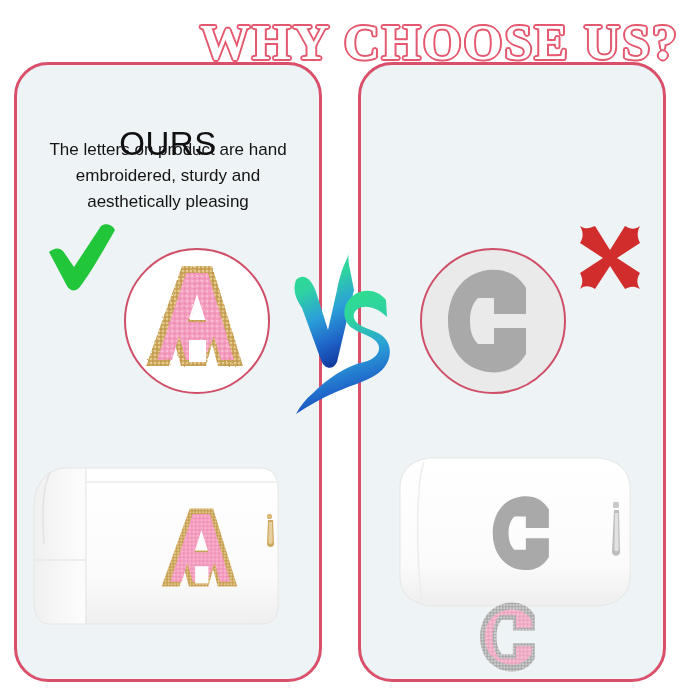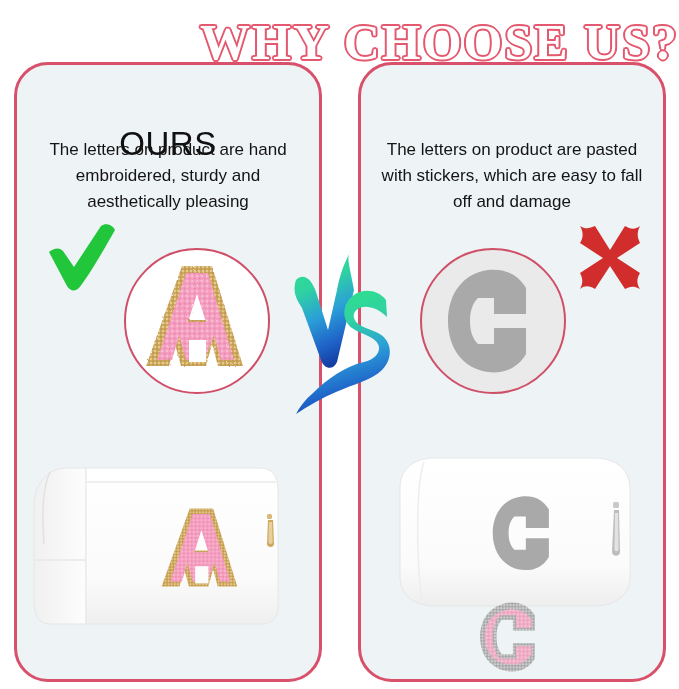--- a/index.html
+++ b/index.html
@@ -146,21 +146,20 @@
   <div class="title-wrap">
     <div class="title-text">WHY CHOOSE US?</div>
   </div>
 
   <div class="panel panel-left">
     <div class="panel-heading">OURS</div>
     <div class="panel-body">The letters on product are hand embroidered, sturdy and aesthetically pleasing</div>
   </div>
 
   <div class="panel panel-right">
-    <div class="panel-body">The letters on product are pasted with stickers, which are easy to fall off and damage</div>
   </div>
 
   <div class="mark mark-check">
     <svg width="72" height="72" viewBox="0 0 72 72">
       <path d="M3 30 C8 26 13 25 17 29 L28 45 L55 4 C60 0 67 3 69 8 C60 24 44 52 33 66 C29 70 24 69 21 64 Z" fill="#22c63a"></path>
     </svg>
   </div>
 
   <div class="mark mark-cross">
     <svg width="72" height="72" viewBox="0 0 72 72">

